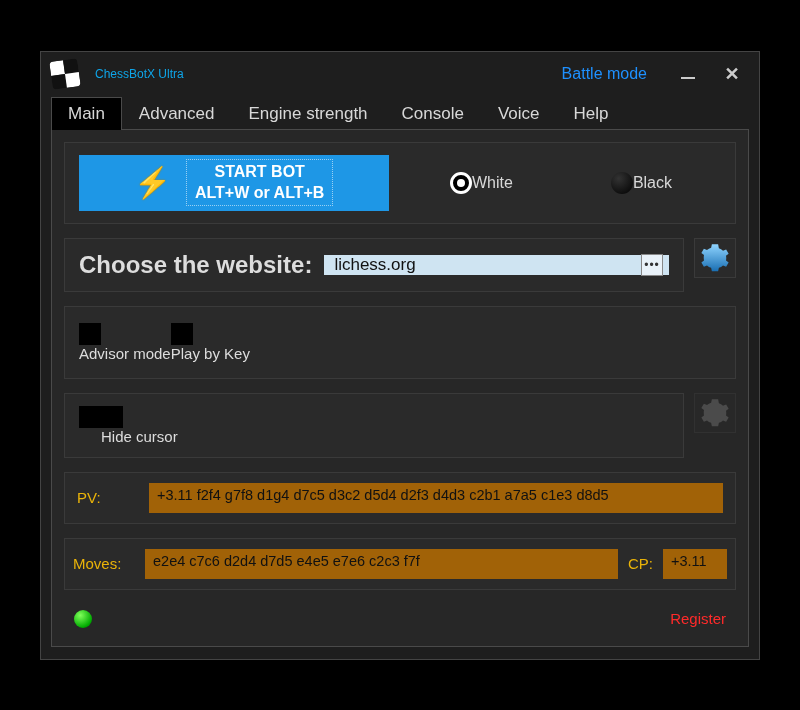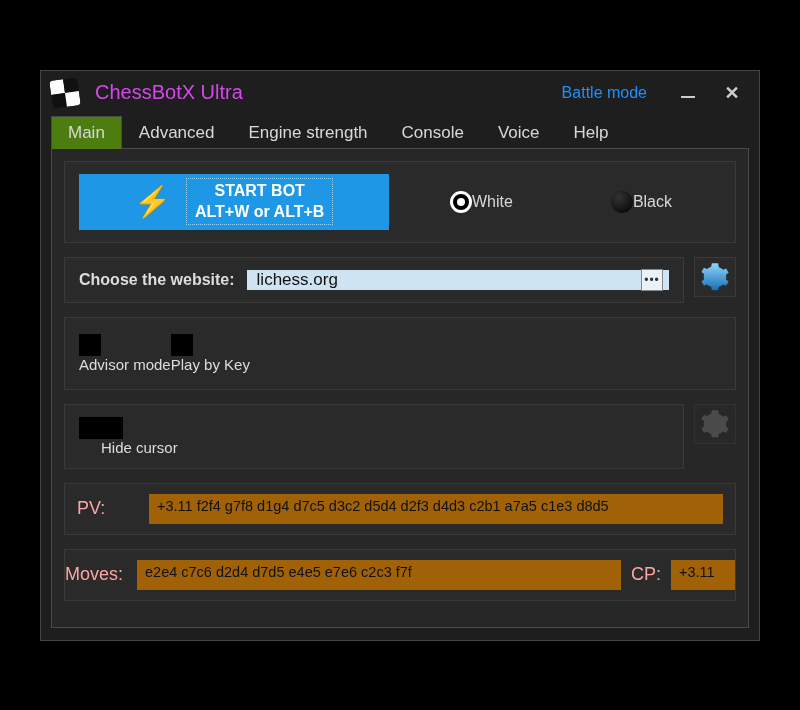--- a/index.html
+++ b/index.html
@@ -31,21 +31,21 @@
     grid-template-columns: 1fr 1fr;
     grid-template-rows: 1fr 1fr;
     border-radius: 4px;
     overflow: hidden;
     transform: rotate(-8deg);
   }
   .app-icon div:nth-child(1){background:#fff;}
   .app-icon div:nth-child(2){background:#111;}
   .app-icon div:nth-child(3){background:#111;}
   .app-icon div:nth-child(4){background:#fff;}
-  .title { color: #d946ef; font-size: 20px; flex: 0 0 auto; margin-left: 6px;}
+  .title { color: #0ea5e9; font-size: 12px; flex: 0 0 auto; margin-left: 6px;}
   .titlebar-spacer { flex: 1; }
   .mode-label { color: #1e90ff; font-size: 16px; margin-right: 14px;}
   .win-btn {
     color: #ccc; width: 34px; height: 26px;
     display: flex; align-items: center; justify-content: center;
     cursor: pointer; font-size: 16px;
   }
   .win-btn.close { font-weight: bold; font-size: 18px;}
   .minline { width: 14px; height: 2px; background:#ccc; margin-top:8px;}
   .tabstrip {
@@ -57,21 +57,21 @@
   }
   .tab {
     padding: 6px 16px;
     color: #d8d8d8;
     font-size: 17px;
     border: 1px solid transparent;
     border-bottom: none;
     cursor: pointer;
   }
   .tab.active {
-    background: #4d7c0f;
+    background: #000000;
     border: 1px solid #4a4a4a;
     border-bottom: none;
   }
   .tabdiv {
     margin: 0 10px 12px 10px;
     border: 1px solid #4a4a4a;
     background: #272727;
     padding: 12px;
   }
   .panel {
@@ -110,21 +110,21 @@
     display: flex; align-items:center; cursor:pointer;
     color:#d8d8d8; font-size:16px;
   }
   .radio .dot-outer {
     width:22px; height:22px; border-radius:50%;
   }
   .radio.white .ring { width:22px;height:22px;border-radius:50%;border:3px solid #fff;background:#000;display:flex;align-items:center;justify-content:center;}
   .radio.white .ring .inner{width:8px;height:8px;border-radius:50%;background:#fff;}
   .radio.black .dot-outer { background: radial-gradient(circle at 35% 30%, #333, #000); }
   .panel.web { display:flex; align-items:center; gap:12px; }
-  .web-label { font-weight:bold; font-size:16px; }
+  .web-label { font-weight:bold; font-size:24px; }
   .web-input {
     flex: 1;
     background: #cfe4f2;
     color: #111;
     height: 20px;
     padding: 4px 10px;
     font-size: 17px;
     position: relative;
     display:flex; align-items:center;
   }
@@ -140,21 +140,21 @@
     background:#2a2a2a; cursor:pointer;
   }
   .gear-svg { width:30px; height:30px; }
   .cb .box {
     width:22px;height:22px;background:#000;border:1px solid #000;
   }
   .checks-row1, .checks-row2 {
     display:flex; align-items:flex-start;
   }
   .valrow { display:flex; align-items:center; gap:10px; }
-  .valrow .vlabel { width: 62px; color:#fca5a5; font-size:18px;}
+  .valrow .vlabel { width: 62px; color:#eab308; font-size:15px;}
   .valbox {
     background:#a16207; color:#111; height:30px;
     padding:4px 8px; font-size:14.5px; flex:1;
     white-space: nowrap; overflow:hidden;
   }
   .cp-label { }
   .cp-box { width: 64px; flex: 0 0 64px;}
   .statusbar {
     display:flex; align-items:center; padding:6px 10px 6px 10px;
     gap:10px; margin-top:2px;
@@ -282,24 +282,28 @@
       </div>
     </div>
 
     <div class="panel" style="padding:10px 12px;">
       <div class="valrow">
         <div class="vlabel">PV:</div>
         <div class="valbox">+3.11  f2f4 g7f8 d1g4 d7c5 d3c2 d5d4 d2f3 d4d3 c2b1 a7a5 c1e3 d8d5</div>
       </div>
     </div>
 
-    <div class="panel" style="padding:10px 0;">
+    <div class="panel" style="padding:10px 8px;">
       <div class="valrow">
         <div class="vlabel">Moves:</div>
         <div class="valbox">e2e4 c7c6 d2d4 d7d5 e4e5 e7e6 c2c3 f7f</div>
         <div class="vlabel cp-label" style="width:auto;">CP:</div>
         <div class="valbox cp-box">+3.11</div>
       </div>
     </div>
 
+    <div class="statusbar">
+      <div class="led"></div>
+      <div class="register">Register</div>
+    </div>
 
   </div>
 </div>
 
 </body></html>

